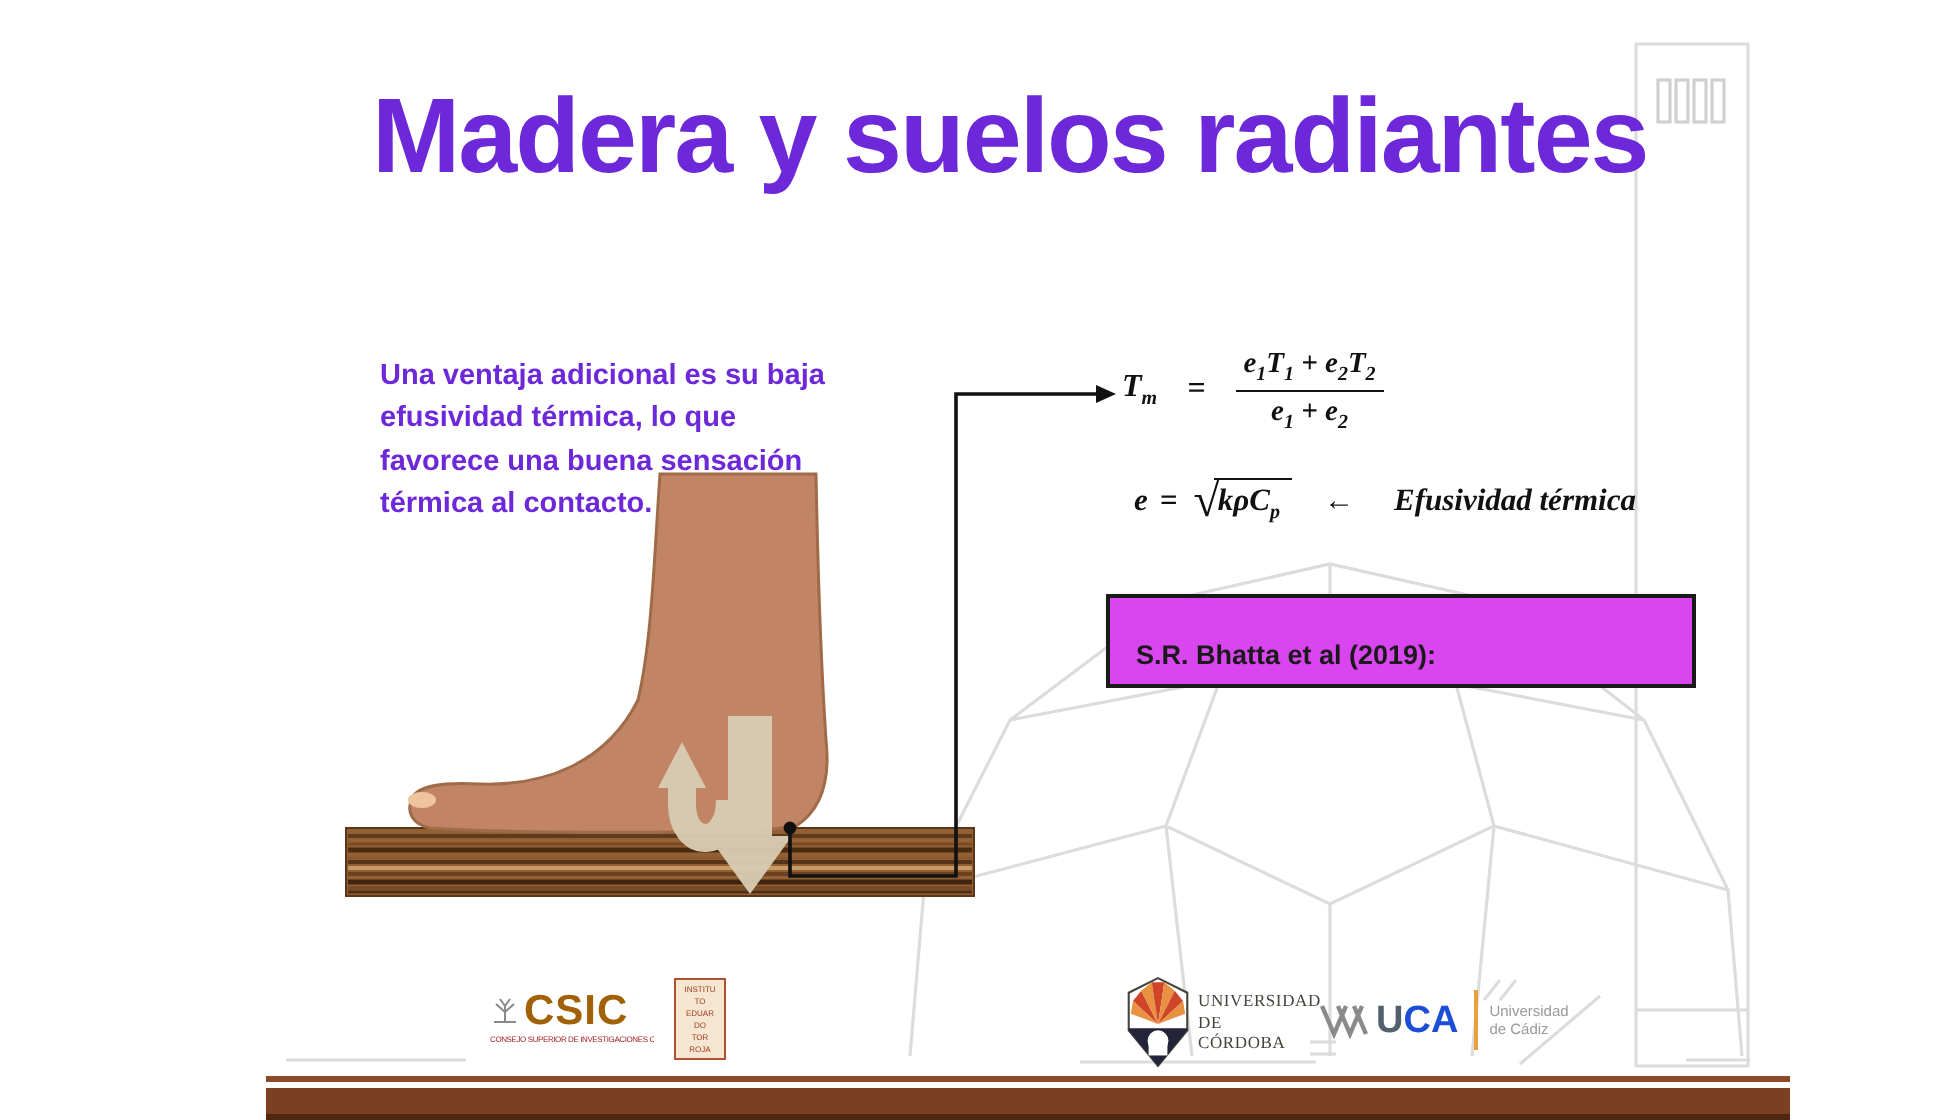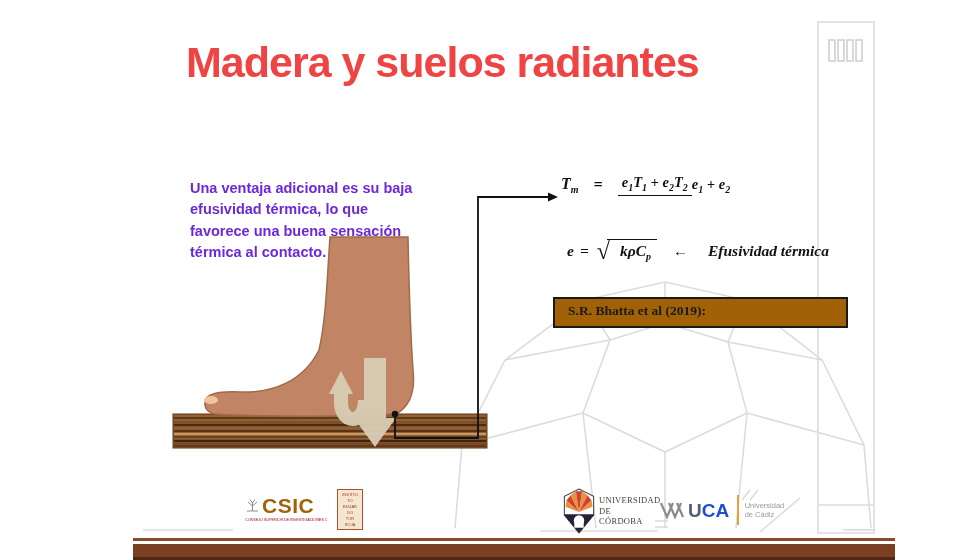--- a/index.html
+++ b/index.html
@@ -4,43 +4,43 @@
 <style>
   html,body{margin:0;padding:0;}
   body{width:980px;height:560px;background:#ffffff;overflow:hidden;position:relative;
        font-family:"Liberation Sans","DejaVu Sans",sans-serif;}
   .abs{position:absolute;}
 
   
   #sketch{left:0;top:0;z-index:0;}
 
   
-  #title{left:186px;top:38px;font-size:43px;font-weight:600;letter-spacing:-1px;
-         color:#ef4444;z-index:3;}
+  #title{left:186px;top:38px;font-size:53px;font-weight:600;letter-spacing:-1px;
+         color:#6d28d9;z-index:3;}
 
   
   #intro{left:190px;top:178px;width:238px;font-size:14.5px;line-height:1.48;
          font-weight:600;color:#6d28d9;z-index:3;}
 
   
   .formula{z-index:3;display:flex;align-items:center;color:#111;
            font-family:"Liberation Serif","DejaVu Serif",serif;font-style:italic;font-weight:600;}
   #formula-tm{left:561px;top:174px;font-size:16px;gap:15px;}
   #formula-tm sub,#formula-e sub{font-style:italic;font-size:10px;}
-  .frac{display:inline-flex;text-align:center;font-size:14.5px;}
+  .frac{display:inline-flex;flex-direction:column;text-align:center;font-size:14.5px;}
   .frac .num{border-bottom:1.6px solid #111;padding:0 4px 2px;}
   .frac .den{padding-top:2px;}
   #formula-e{left:567px;top:239px;font-size:15.5px;}
   #formula-e .radical{font-size:24px;font-style:normal;font-weight:400;margin:0 -3px 0 8px;line-height:1;}
-  #formula-e .radicand{border-top:1.7px solid #111;padding:2px 6px 0 13px;}
+  #formula-e .radicand{border-top:1.7px solid #111;padding:2px 6px 0 2px;}
   #formula-e .left-arrow{font-style:normal;margin:0 20px 0 16px;font-size:15px;}
 
   
-  #quote-box{left:553px;top:297px;width:272px;background:#a16207;border:2px solid #1a1a1a;
-             padding:4px 9px 7px 10px;z-index:4;color:#1a1a1a;font-family:Liberation Serif, serif;}
+  #quote-box{left:553px;top:297px;width:272px;background:#d946ef;border:2px solid #1a1a1a;
+             padding:21px 9px 7px 10px;z-index:4;color:#1a1a1a;}
   #quote-box .heading{font-size:13.5px;font-weight:700;padding-left:3px;}
   #quote-box .quote{font-size:13.5px;font-weight:700;font-style:italic;line-height:1.42;margin-top:1px;}
 
   
   #illustration{left:168px;top:230px;z-index:2;}
   #callout{left:0;top:0;z-index:5;pointer-events:none;}
 
   
   #footer{left:133px;top:486px;width:762px;height:50px;z-index:4;}
   .flogo{position:absolute;}

